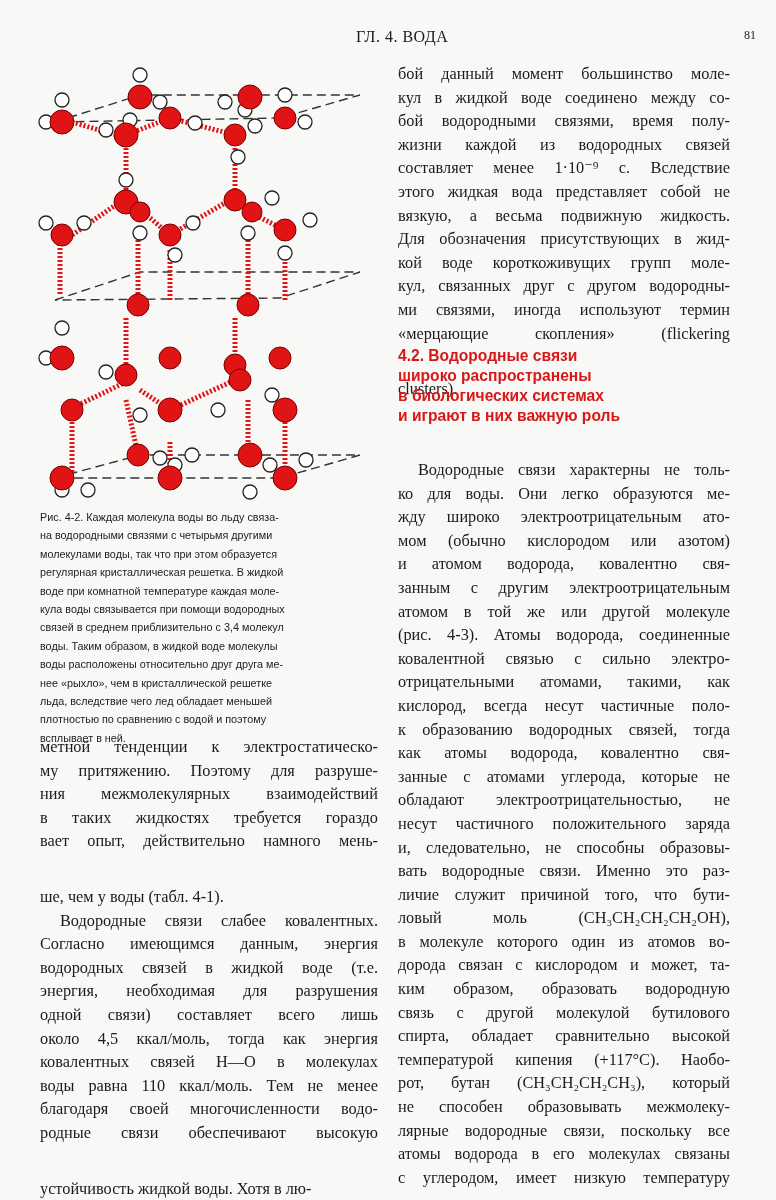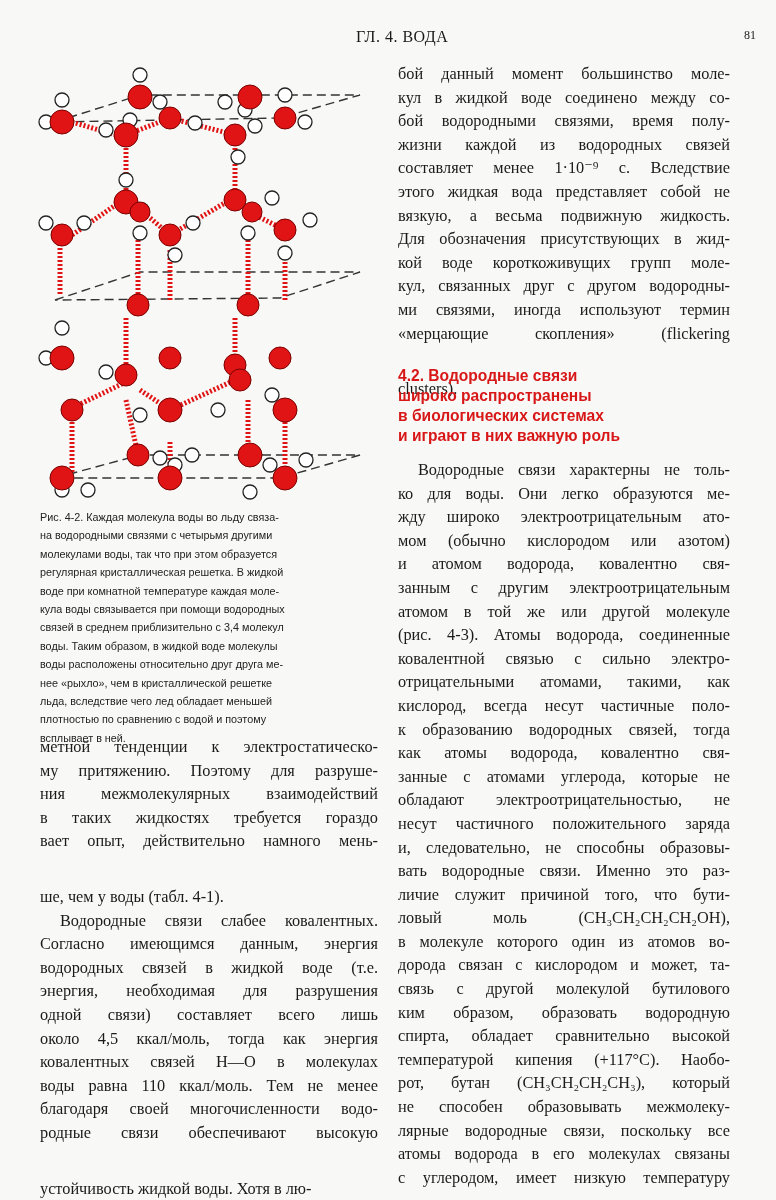--- a/index.html
+++ b/index.html
@@ -18,21 +18,21 @@
   .caption {
     position: absolute; left: 40px; top: 508px; width: 315px;
     font-family: "Liberation Sans", "DejaVu Sans", sans-serif; font-size: 10.8px; line-height: 18.4px; color: #222;
   }
   .body-line {
     font-size: 16.3px; line-height: 23.6px; text-align: justify; text-align-last: justify;
     white-space: nowrap; overflow: hidden; height: 23.6px;
   }
   .body-line.last { text-align-last: left; margin-top: 32px; }
   .heading {
-    position: absolute; left: 398px; top: 366px; color: #d81818;
+    position: absolute; left: 398px; top: 346px; color: #d81818;
     font-family: "Liberation Sans", "DejaVu Sans", sans-serif; font-weight: bold; font-size: 15.6px; line-height: 20px;
   }
   .indent { text-indent: 20px; }
 </style>
 </head>
 <body>
 
 <div class="running-head">ГЛ. 4. ВОДА</div>
 <div class="page-number">81</div>
 
@@ -224,22 +224,22 @@
       <div class="body-line">как атомы водорода, ковалентно свя-</div>
       <div class="body-line">занные с атомами углерода, которые не</div>
       <div class="body-line">обладают электроотрицательностью, не</div>
       <div class="body-line">несут частичного положительного заряда</div>
       <div class="body-line">и, следовательно, не способны образовы-</div>
       <div class="body-line">вать водородные связи. Именно это раз-</div>
       <div class="body-line">личие служит причиной того, что бути-</div>
       <div class="body-line">ловый моль (CH₃CH₂CH₂CH₂OH),</div>
       <div class="body-line">в молекуле которого один из атомов во-</div>
       <div class="body-line">дорода связан с кислородом и может, та-</div>
+      <div class="body-line">ким образом, образовать водородную</div>
       <div class="body-line">связь с другой молекулой бутилового</div>
-      <div class="body-line">ким образом, образовать водородную</div>
       <div class="body-line">спирта, обладает сравнительно высокой</div>
       <div class="body-line">температурой кипения (+117°C). Наобо-</div>
       <div class="body-line">рот, бутан (CH₃CH₂CH₂CH₃), который</div>
       <div class="body-line">не способен образовывать межмолеку-</div>
       <div class="body-line">лярные водородные связи, поскольку все</div>
       <div class="body-line">атомы водорода в его молекулах связаны</div>
       <div class="body-line">с углеродом, имеет низкую температуру</div>
     </div>
 </div>
 

